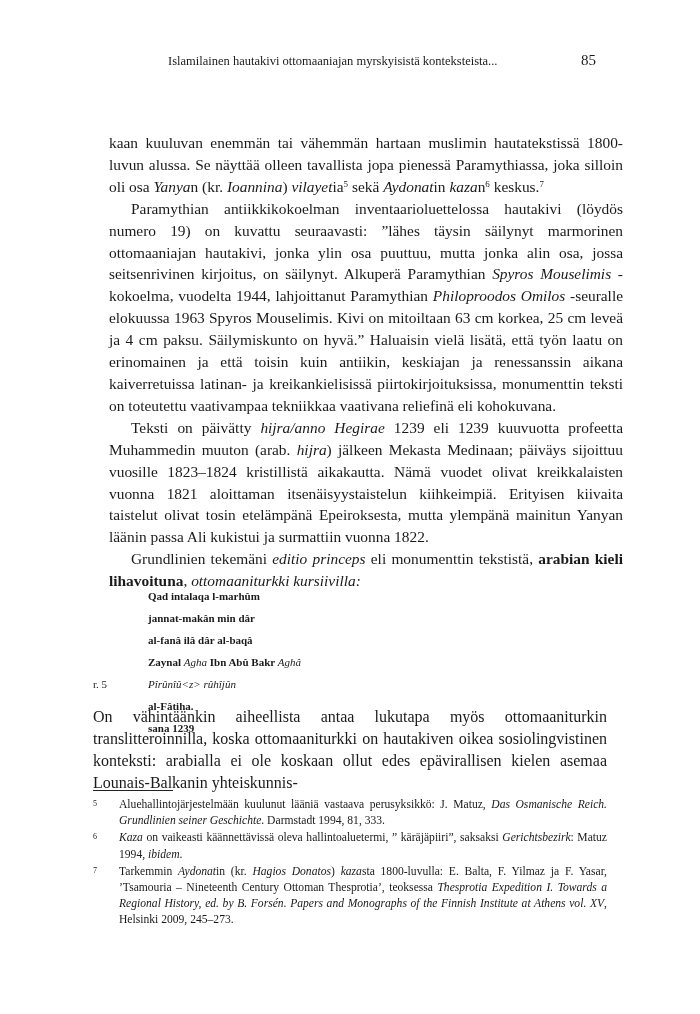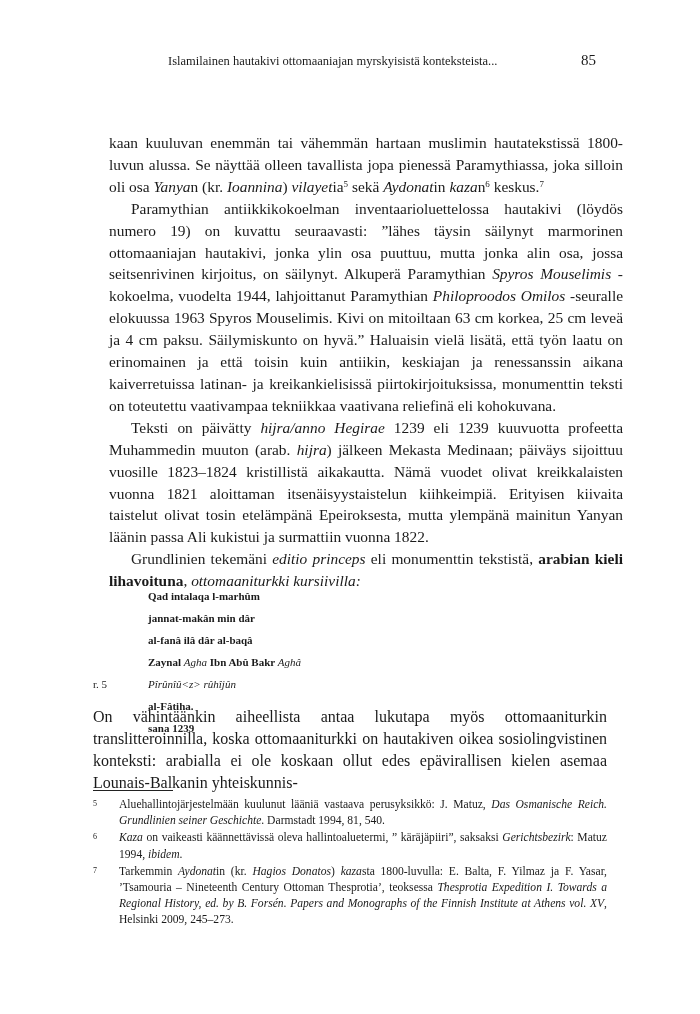--- a/index.html
+++ b/index.html
@@ -95,21 +95,21 @@
 
 <div class="after-text">
   <p>On vähintäänkin aiheellista antaa lukutapa myös ottomaaniturkin translitteroinnilla, koska ottomaaniturkki on hautakiven oikea sosiolingvistinen konteksti: arabialla ei ole koskaan ollut edes epävirallisen kielen asemaa Lounais-Balkanin yhteiskunnis-</p>
 </div>
 
 <div class="fn-rule"></div>
 
 <div class="footnotes">
   <div class="fn">
     <span class="fnum">5</span>
-    <span class="ftext"><span>Aluehallintojärjestelmään kuulunut lääniä vastaava perusyksikkö: J. Matuz, </span><i>Das Osmanische Reich. Grundlinien seiner Geschichte</i><span>. Darmstadt 1994, 81, 540.</span></span>
+    <span class="ftext"><span>Aluehallintojärjestelmään kuulunut lääniä vastaava perusyksikkö: J. Matuz, </span><i>Das Osmanische Reich. Grundlinien seiner Geschichte</i><span>. Darmstadt 1994, 81, 333.</span></span>
   </div>
   <div class="fn">
     <span class="fnum">6</span>
     <span class="ftext"><i>Kaza</i><span> on vaikeasti käännettävissä oleva hallintoaluetermi, ” käräjäpiiri”, saksaksi </span><i>Gerichtsbezirk</i><span>: Matuz 1994, </span><i>ibidem</i><span>.</span></span>
   </div>
   <div class="fn">
     <span class="fnum">7</span>
     <span class="ftext"><span>Tarkemmin </span><i>Aydonat</i><span>in (kr. </span><i>Hagios Donatos</i><span>) </span><i>kaza</i><span>sta 1800-luvulla: E. Balta, F. Yilmaz ja F. Yasar, ’Tsamouria – Nineteenth Century Ottoman Thesprotia’, teoksessa </span><i>Thesprotia Expedition I. Towards a Regional History, ed. by B. Forsén. Papers and Monographs of the Finnish Institute at Athens vol. XV</i><span>, Helsinki 2009, 245–273.</span></span>
   </div>
 </div>

